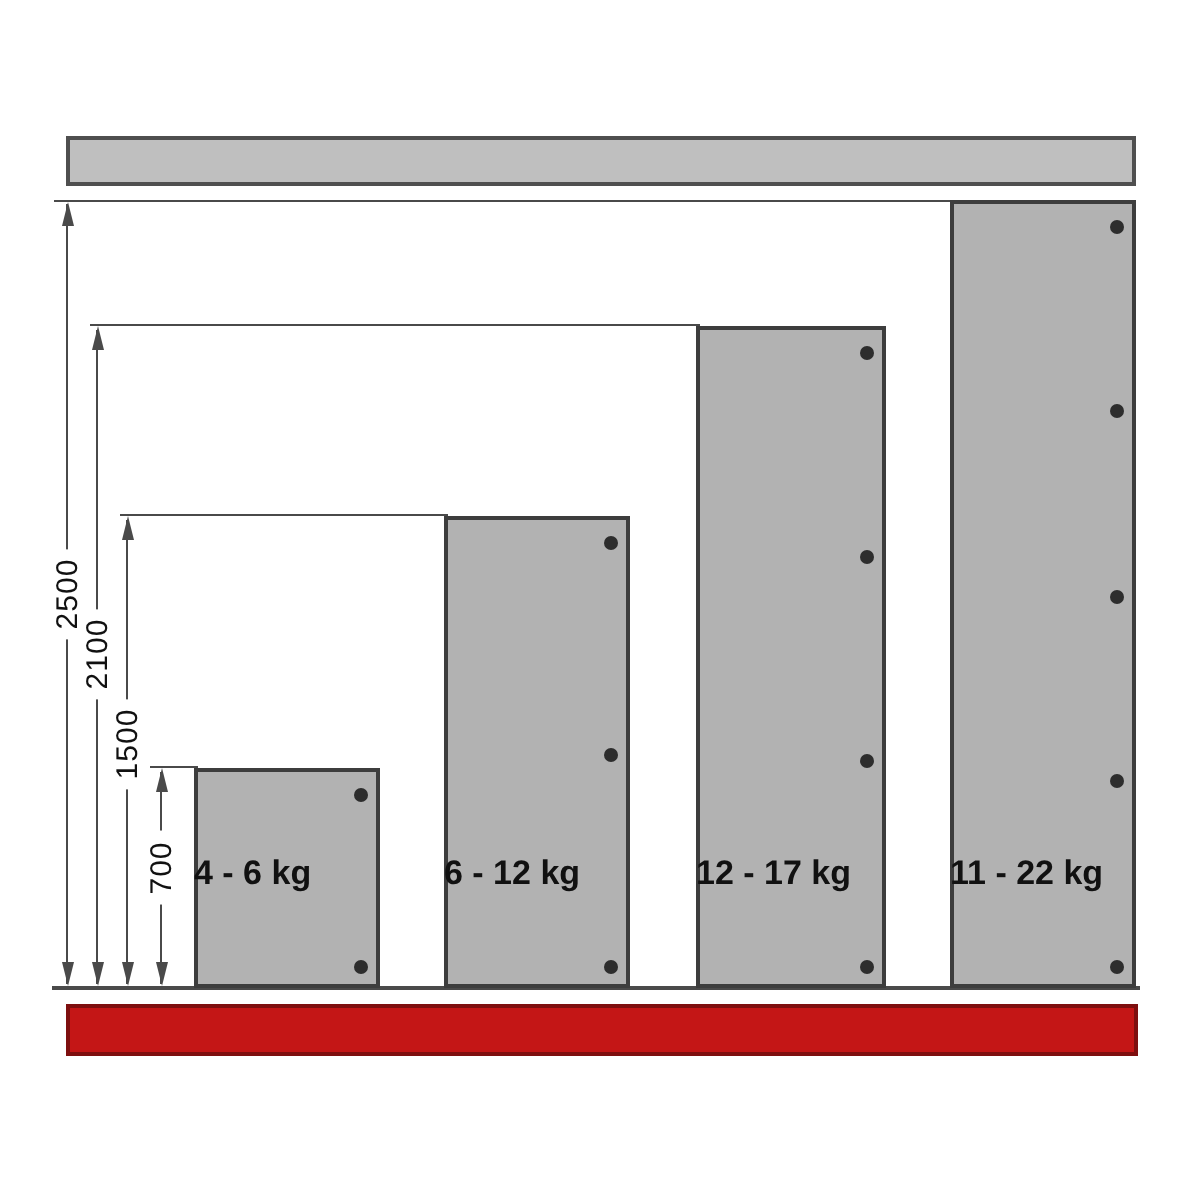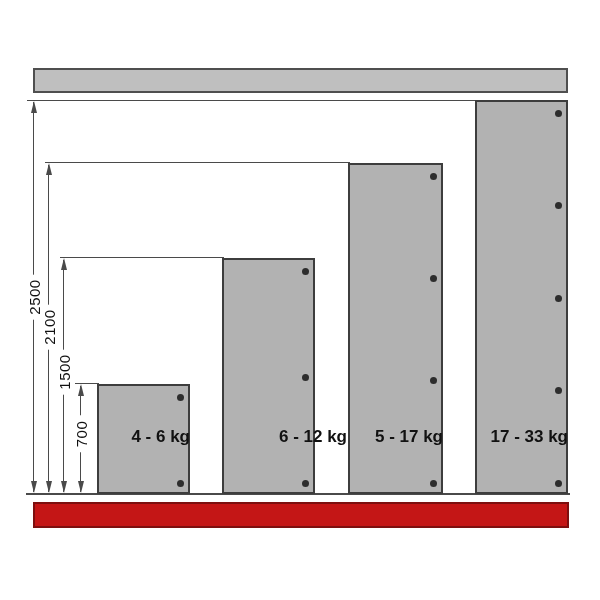--- a/index.html
+++ b/index.html
@@ -34,21 +34,21 @@
   .door {
     background: var(--door-fill, #b2b2b2);
     border: 2px solid var(--door-border, #3d3d3d);
     box-sizing: border-box;
   }
 
   .door-label {
     font-size: 17px;
     font-weight: bold;
     color: var(--text, #111111);
-    text-align: right;
+    text-align: left;
     line-height: 20px;
     white-space: nowrap;
   }
 
   .refline { height: 1px; background: var(--line, #4a4a4a); }
   .baseline { height: 2px; background: var(--line, #4a4a4a); }
 
   .dim-line { width: 1px; background: var(--line, #4a4a4a); }
 
   .arrow-up {
@@ -102,23 +102,23 @@
   <div class="abs refline" style="left:75px; top:383px; width:24px;"></div>
 
   <div class="abs baseline" style="left:26px; top:493px; width:544px;"></div>
 
   <div class="abs door" style="left:97px;  top:384px; width:93px; height:110px;"></div>
   <div class="abs door" style="left:222px; top:258px; width:93px; height:236px;"></div>
   <div class="abs door" style="left:348px; top:163px; width:95px; height:331px;"></div>
   <div class="abs door" style="left:475px; top:100px; width:93px; height:394px;"></div>
 
   <div class="abs door-label" style="left:97px;  top:427px; width:93px;">4 - 6 kg</div>
-  <div class="abs door-label" style="left:222px; top:427px; width:93px;padding-left:32px;">6 - 12 kg</div>
-  <div class="abs door-label" style="left:348px; top:427px; width:95px;">5 - 17 kg</div>
-  <div class="abs door-label" style="left:475px; top:427px; width:93px;">17 - 33 kg</div>
+  <div class="abs door-label" style="left:222px; top:427px; width:93px;">6 - 12 kg</div>
+  <div class="abs door-label" style="left:348px; top:427px; width:95px;">12 - 17 kg</div>
+  <div class="abs door-label" style="left:475px; top:427px; width:93px;">11 - 22 kg</div>
 
   <div>
     <div class="abs dim-line" style="left:33px; top:102px; height:390px;"></div>
     <div class="abs arrow-up" style="left:31px; top:101px;"></div>
     <div class="abs arrow-down" style="left:31px; top:481px;"></div>
     <span class="abs dim-label" style="left:34px; top:297px;">2500</span>
   </div>
 
   <div>
     <div class="abs dim-line" style="left:48px; top:165px; height:327px;"></div>

